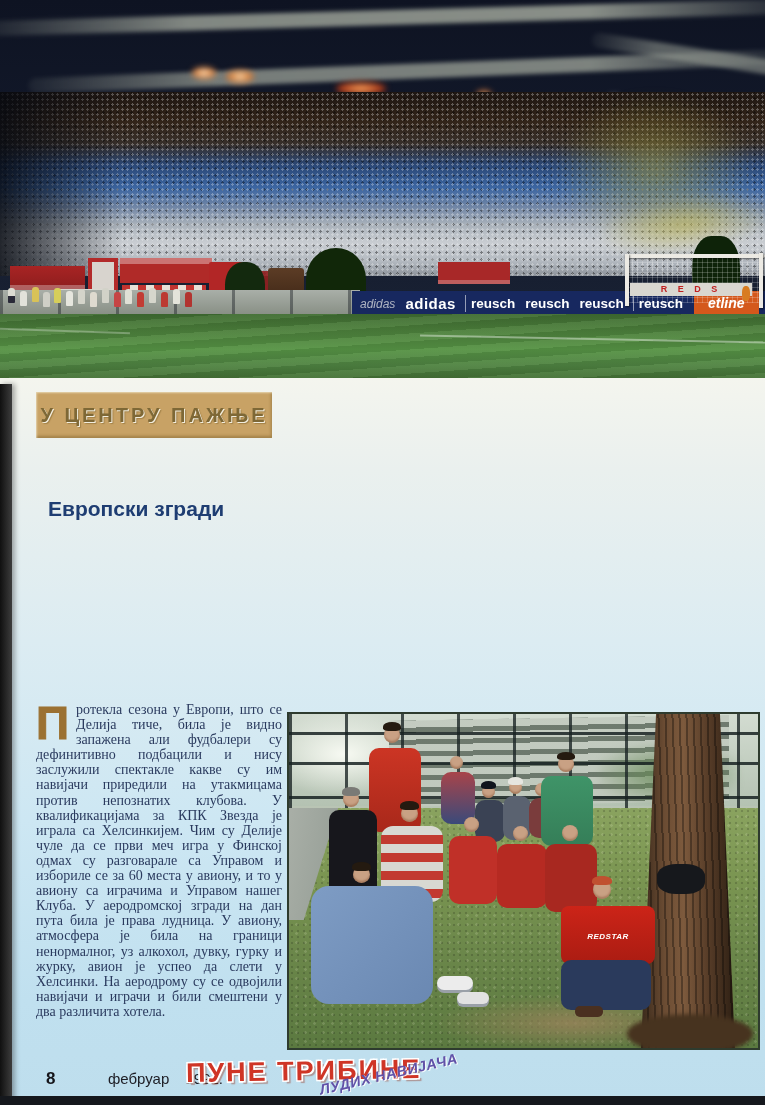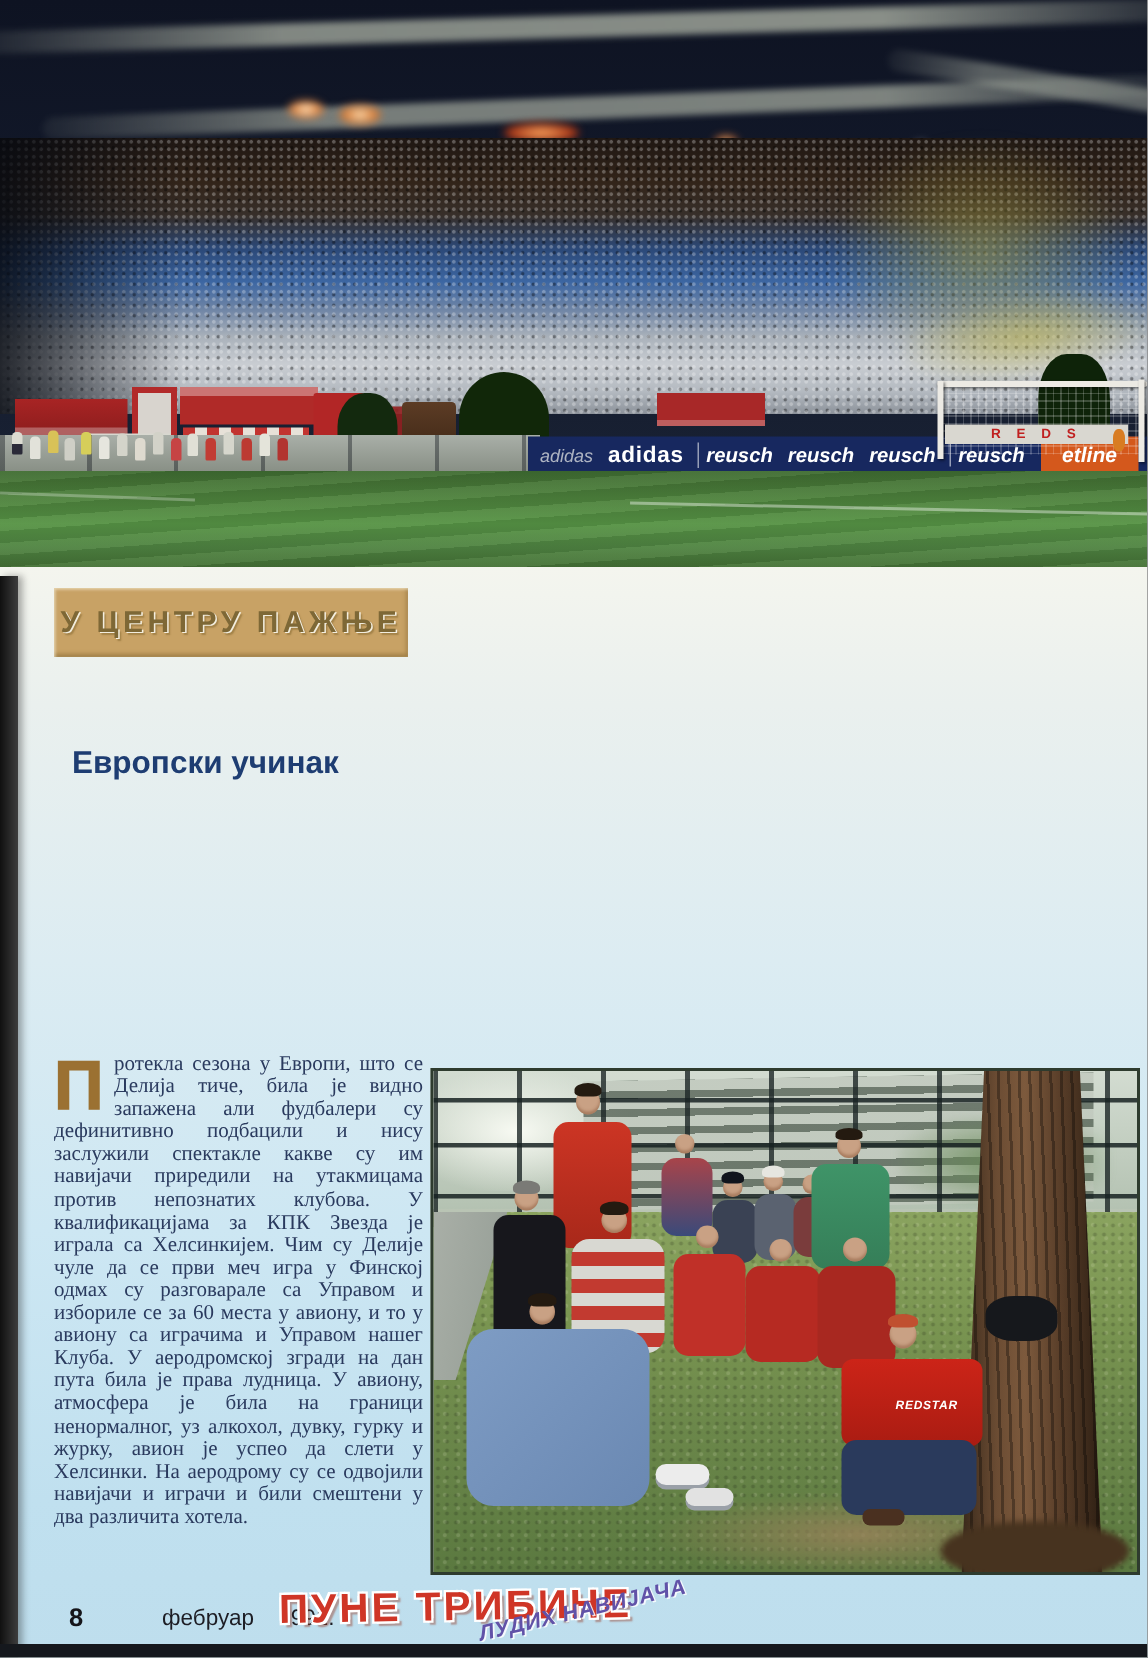--- a/index.html
+++ b/index.html
@@ -42,21 +42,21 @@
   .hedge{position:absolute;background:#13290e;}
   .hedge.hA{left:225px;top:262px;width:40px;height:50px;border-radius:45% 45% 8% 8%;}
   .hedge.hB{left:306px;top:248px;width:60px;height:62px;border-radius:50% 50% 10% 10%;background:#112709;}
   .hedge.hC{left:692px;top:236px;width:48px;height:76px;border-radius:40% 40% 0 0;background:#0e2309;}
   .wall{position:absolute;left:0;top:290px;width:360px;height:24px;background:linear-gradient(180deg,#a9afa8,#899086);}
   .wall::before{content:"";position:absolute;inset:0;background:repeating-linear-gradient(90deg,rgba(30,35,40,.45) 0 3px,transparent 3px 58px);}
   .adstrip{position:absolute;left:352px;top:291px;width:413px;height:25px;background:#17285f;display:flex;align-items:center;box-sizing:border-box;padding:0 3px;color:#fff;white-space:nowrap;}
   .ad{display:inline-block;padding:0 5px;}
   .ad-etline{font-style:italic;font-size:12px;color:#c9cdd4;opacity:.85;}
   .ad-adidas{font-weight:bold;font-size:15px;text-transform:lowercase;letter-spacing:.5px;border-right:1px solid rgba(255,255,255,.55);padding-right:9px;}
-  .ad-reusch{font-weight:bold;font-style:italic;font-size:13.5px;}
+  .ad-reusch{font-weight:bold;font-size:13.5px;}
   .ad-reusch.sep{border-left:1px solid rgba(255,255,255,.55);margin-left:4px;}
   .ad-bambi{background:#d4581c;font-weight:bold;font-style:italic;font-size:14px;height:25px;line-height:25px;padding:0 14px;margin-left:6px;}
   .goalnet{position:absolute;left:627px;top:256px;width:136px;height:47px;
     background-image:repeating-linear-gradient(0deg,rgba(255,255,255,.2) 0 1px,transparent 1px 5px),repeating-linear-gradient(90deg,rgba(255,255,255,.2) 0 1px,transparent 1px 5px);}
   .goalbar{position:absolute;left:625px;top:254px;width:140px;height:4px;background:#eceae4;border-radius:2px;box-shadow:0 1px 2px rgba(0,0,0,.5);}
   .goalpost{position:absolute;width:4px;background:#eceae4;box-shadow:1px 1px 2px rgba(0,0,0,.5);}
   .goalpost.gl{left:625px;top:254px;height:52px;}
   .goalpost.gr{left:759px;top:253px;height:55px;}
   .goalbanner{position:absolute;left:630px;top:283px;width:122px;height:13px;background:#d9d7d0;color:#c02020;font-weight:bold;font-size:9px;letter-spacing:4px;text-align:center;line-height:13px;}
   .keeper{position:absolute;left:742px;top:286px;width:8px;height:15px;background:#d87c22;border-radius:40%;}
@@ -104,21 +104,21 @@
     clip-path:polygon(0 0,60% 0,18% 100%,0 100%);}
   .f-dirt{position:absolute;left:150px;top:282px;width:270px;height:54px;background:radial-gradient(ellipse,rgba(152,130,90,.85),rgba(152,130,90,0) 75%);filter:blur(2px);}
   .f-tree{position:absolute;left:352px;top:0;width:94px;height:334px;
     background:linear-gradient(90deg,#39291b 0%,#6b4c33 25%,#7d5a3d 45%,#593e29 70%,#2d1f13 100%);
     clip-path:polygon(16% 0,84% 0,100% 100%,0 100%);}
   .f-tree::before{content:"";position:absolute;inset:0;background:repeating-linear-gradient(88deg,rgba(0,0,0,.32) 0 2px,transparent 2px 7px);}
   .f-roots{position:absolute;left:338px;top:300px;width:126px;height:40px;background:#47331f;border-radius:50%;filter:blur(2px);}
   .fp{position:absolute;border-radius:10px;}
   .fp .head{position:absolute;background:#c9a184;border-radius:50%;box-shadow:inset 0 -2px 2px rgba(120,70,40,.4);}
   .fp .hair{position:absolute;border-radius:50% 50% 30% 30%;background:#241a10;}
-  .jersey-text{display:block;text-align:left;font-size:8px;font-weight:bold;font-style:italic;color:#fff;letter-spacing:.5px;padding-top:26px;font-family:"Liberation Sans",sans-serif;padding-left:36px;}
+  .jersey-text{display:block;text-align:center;font-size:8px;font-weight:bold;font-style:italic;color:#fff;letter-spacing:.5px;padding-top:26px;font-family:"Liberation Sans",sans-serif;}
   .f-caption{position:absolute;right:12px;bottom:6px;font-family:"Liberation Serif",serif;font-size:15px;font-weight:bold;color:#1b2a4a;text-shadow:0 0 2px rgba(235,235,215,.65);z-index:9;}
   
   .pagenum{position:absolute;left:46px;top:1069px;font-size:17px;font-weight:bold;color:#15151a;}
   .pagedate{position:absolute;left:108px;top:1070px;font-size:15px;color:#1d1d24;word-spacing:12px;}
   .logo-main{position:absolute;left:186px;top:1056px;font-size:27px;font-weight:bold;letter-spacing:2px;color:#cf3526;transform:rotate(-1deg);white-space:nowrap;
     text-shadow:-1.5px -1.5px 0 #fff,1.5px -1.5px 0 #fff,-1.5px 1.5px 0 #fff,1.5px 1.5px 0 #fff,3px 3px 1px rgba(150,60,40,.45);}
   .logo-sub{position:absolute;left:318px;top:1066px;font-size:14.5px;font-weight:bold;font-style:italic;color:#6152a8;letter-spacing:.5px;transform:rotate(-13deg);white-space:nowrap;
     text-shadow:1px 1px 0 rgba(255,255,255,.85);z-index:5;}
   .left-bar{position:absolute;left:0;top:384px;width:12px;height:721px;background:linear-gradient(90deg,#101010,#3d3d3d);box-shadow:3px 0 5px rgba(20,20,20,.35);}
   .bottom-bar{position:absolute;left:0;top:1096px;width:765px;height:9px;background:#15181d;}
@@ -173,21 +173,21 @@
     <div class="pline2"></div>
     <div class="player-dots"></div>
   </div>
 
   <div class="kicker">
     <span>У ЦЕНТРУ ПАЖЊЕ</span>
   </div>
 
 
   <div class="lede">
-    <div>Европски учинак</div>
+    <div>Европски згради</div>
   </div>
 
   <div class="article">
     <span class="dropcap">П</span><span>ротекла сезона у Европи, што се Делија тиче, била је видно запажена али фудбалери су дефинитивно подбацили и нису заслужили спектакле какве су им навијачи приредили на утакмицама против непознатих клубова. У квалификацијама за КПК Звезда је играла са Хелсинкијем. Чим су Делије чуле да се први меч игра у Финској одмах су разговарале са Управом и избориле се за 60 места у авиону, и то у авиону са играчима и Управом нашег Клуба. У аеродромској згради на дан пута била је права лудница. У авиону, атмосфера је била на граници ненормалног, уз алкохол, дувку, гурку и журку, авион је успео да слети у Хелсинки. На аеродрому су се одвојили навијачи и играчи и били смештени у два различита хотела.</span>
   </div>
 
   <div class="photo2">
     <div class="f-sky"></div>
     <div class="f-stand"></div>
     <div class="f-hill"></div>

